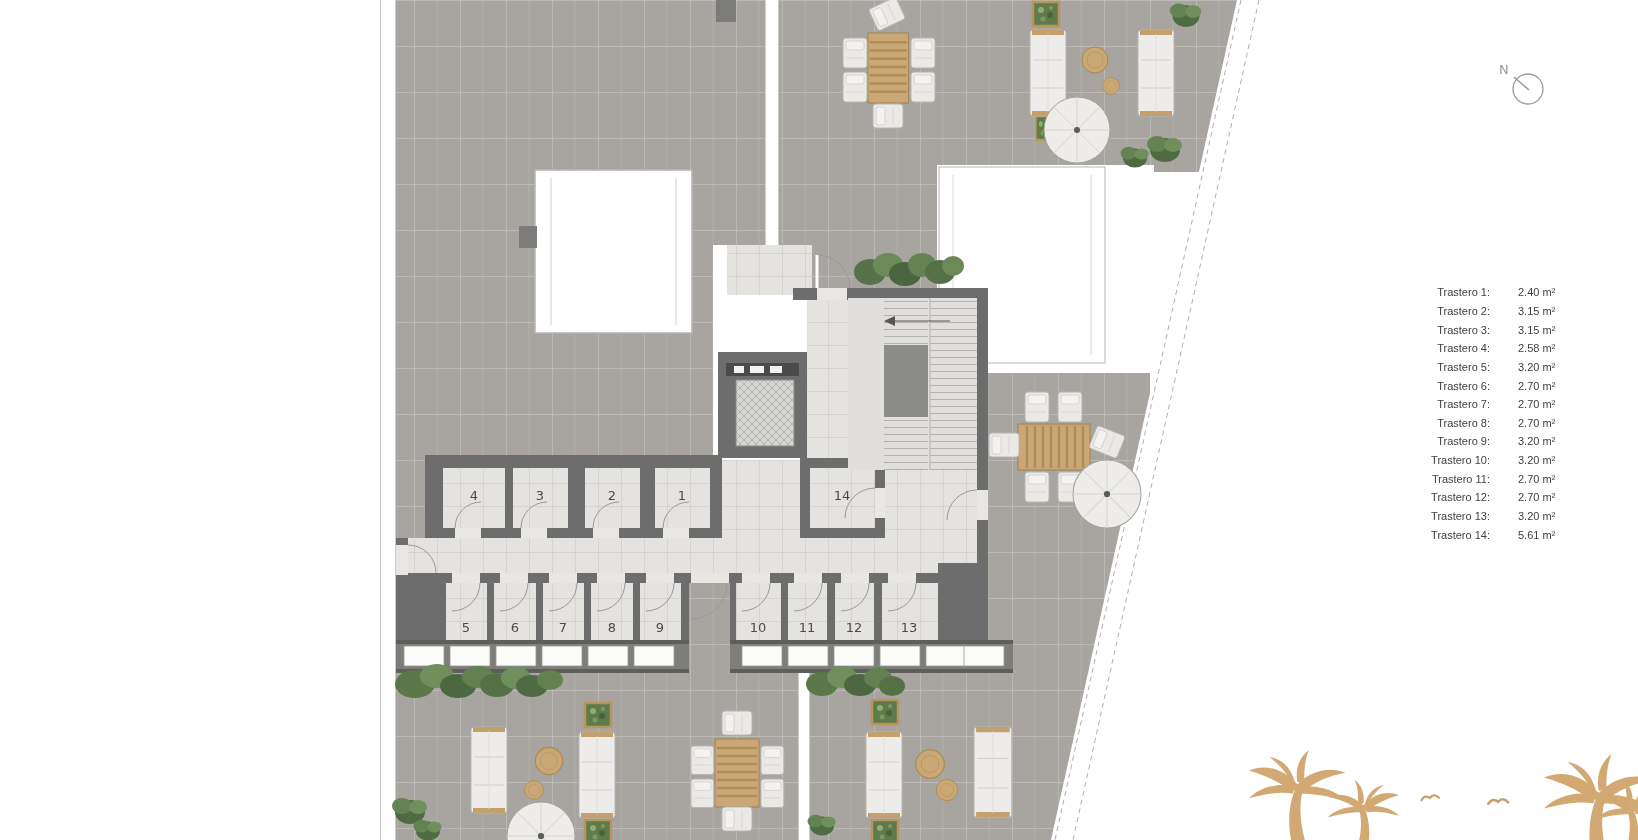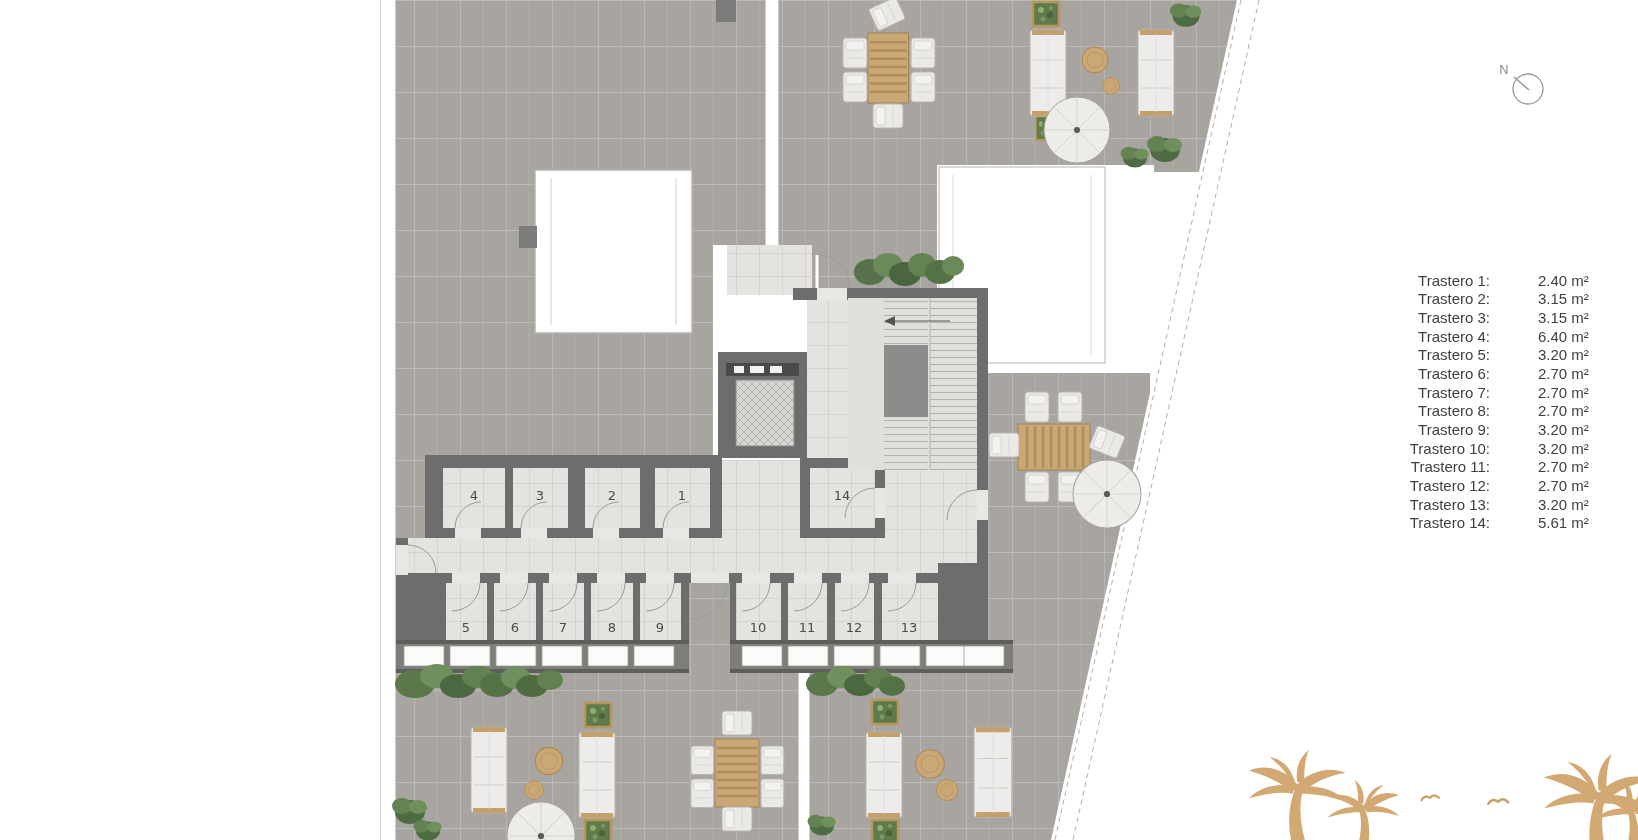--- a/index.html
+++ b/index.html
@@ -1,23 +1,23 @@
 <!DOCTYPE html>
 <html><head>
 <meta charset="utf-8">
 <style>
   html,body{margin:0;padding:0;background:#ffffff;}
   .canvas{position:relative;width:1638px;height:840px;background:#ffffff;overflow:hidden;
           font-family:"Liberation Sans","DejaVu Sans",sans-serif;}
   .plan-svg{position:absolute;left:0;top:0;}
   svg text{font-family:"DejaVu Sans","Liberation Sans",sans-serif;}
-  .legend{position:absolute;left:1378px;top:271px;color:#3f3f3f;font-size:15px;z-index:5;}
+  .legend{position:absolute;left:1378px;top:283px;color:#3f3f3f;font-size:11px;z-index:5;}
   .lrow{display:flex;height:18.65px;align-items:center;white-space:nowrap;}
   .llab{display:inline-block;width:112px;text-align:right;}
-  .lval{display:inline-block;margin-left:48px;text-align:left;}
+  .lval{display:inline-block;margin-left:28px;text-align:left;}
 </style>
 </head>
 <body>
 
 <div class="canvas">
 
 <svg class="plan-svg" width="1638" height="840" viewBox="0 0 1638 840">
   <defs>
     <pattern id="tileL" patternUnits="userSpaceOnUse" width="46" height="46">
       <rect width="46" height="46" fill="#a8a5a0"></rect>
@@ -436,21 +436,21 @@
   <div class="lrow">
         <span class="llab">Trastero 2:</span>
         <span class="lval">3.15 m²</span>
       </div>
   <div class="lrow">
         <span class="llab">Trastero 3:</span>
         <span class="lval">3.15 m²</span>
       </div>
   <div class="lrow">
         <span class="llab">Trastero 4:</span>
-        <span class="lval">6.40 m²</span>
+        <span class="lval">2.58 m²</span>
       </div>
   <div class="lrow">
         <span class="llab">Trastero 5:</span>
         <span class="lval">3.20 m²</span>
       </div>
   <div class="lrow">
         <span class="llab">Trastero 6:</span>
         <span class="lval">2.70 m²</span>
       </div>
   <div class="lrow">

